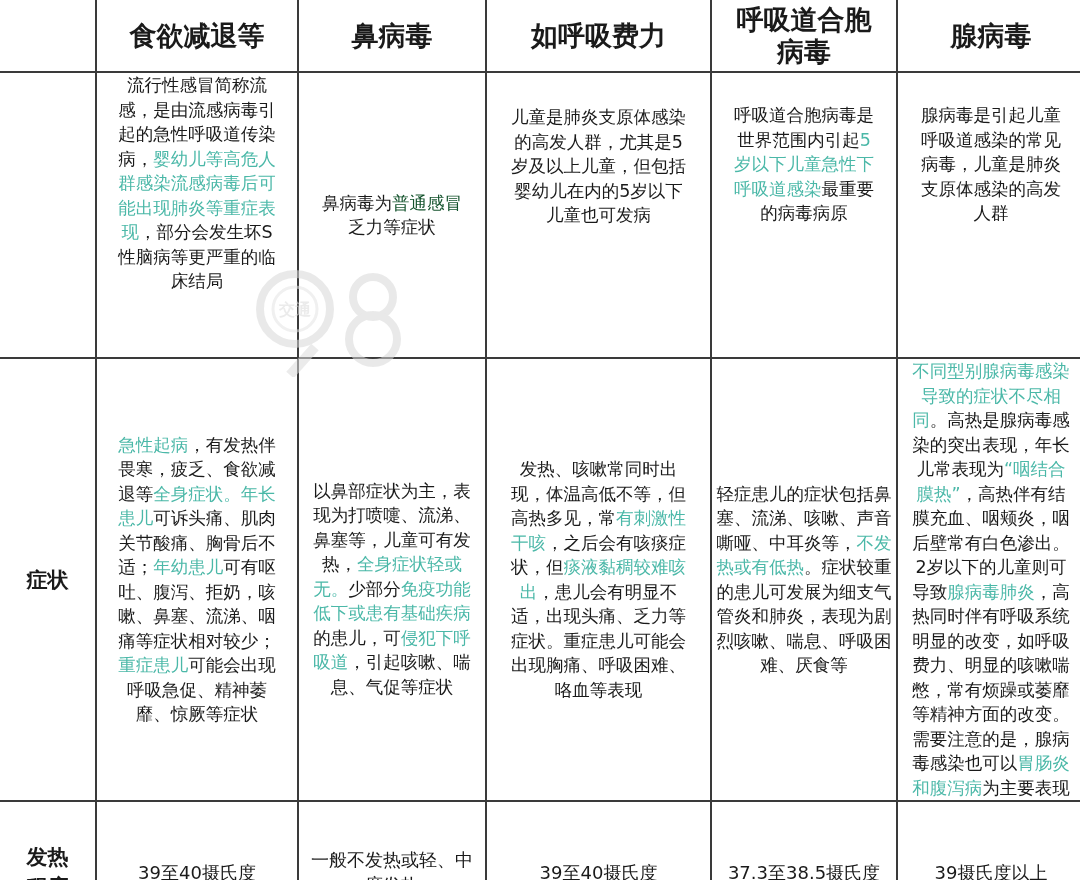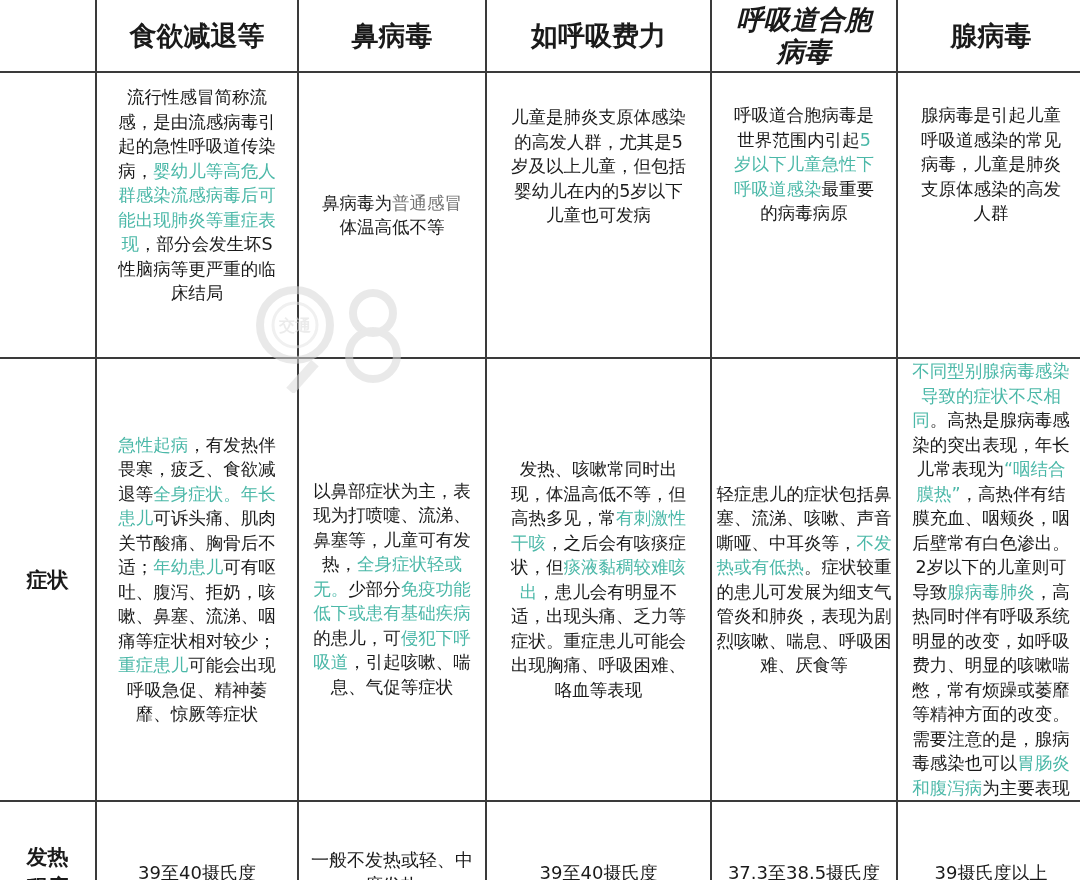--- a/index.html
+++ b/index.html
@@ -10,52 +10,52 @@
   th.col-head { font-size:27px; font-weight:bold; line-height:32px; height:71px; }
   td.row-head { font-size:21px; font-weight:bold; line-height:30px; }
   td.cell { font-size:17.5px; line-height:24.5px; }
   td.cell .inner { padding:0 14px; }
   .hl { color:#4bb8a8; }
   td.fever { font-size:18px; line-height:25px; vertical-align:top; padding-top:50px; }
   tr.r-intro td { height:252px; }
   tr.r-sym td { height:413px; }
   tr.r-fever td { height:140px; }
   .small { font-size:15px; line-height:21.5px; }
-  .watermark { position:absolute; left:255px; top:283px; width:160px; height:110px; pointer-events:none; opacity:0.55; }
+  .watermark { position:absolute; left:255px; top:267px; width:160px; height:110px; pointer-events:none; opacity:0.55; }
 </style>
 </head>
 <body>
 
 <table class="cmp">
   <colgroup>
     <col style="width:97px">
     <col style="width:202px">
     <col style="width:188px">
     <col style="width:225px">
     <col style="width:186px">
     <col style="width:188px">
   </colgroup>
   <tbody>
       <tr>
     <th class="col-head"></th>
     <th class="col-head">食欲减退等</th>
     <th class="col-head">鼻病毒</th>
     <th class="col-head">如呼吸费力</th>
     <th class="col-head">
-          <div style="width:150px;margin:1px auto;font-style:italic;">呼吸道合胞病毒</div>
+          <div style="width:150px;margin:1px auto;">呼吸道合胞病毒</div>
         </th>
     <th class="col-head">腺病毒</th>
   </tr>
   <tr class="r-intro">
     <td class="row-head"></td>
-    <td class="cell" style="vertical-align:top;padding-top:12px;">
+    <td class="cell" style="vertical-align:top;">
           <div class="inner" style="padding:0 16px;"><span>流行性感冒简称流感，是由流感病毒引起的急性呼吸道传染病，</span><span class="hl" style="color: rgb(75, 184, 168);">婴幼儿等高危人群感染流感病毒后可能出现肺炎等重症表现</span><span>，部分会发生坏S性脑病等更严重的临床结局</span></div>
         </td>
     <td class="cell">
-          <div class="inner" style="padding:0 20px;"><span>鼻病毒为</span><span class="hl" style="color: #737373;">普通感冒</span><span>体温高低不等</span></div>
+          <div class="inner" style="padding:0 20px;"><span>鼻病毒为</span><span class="hl" style="color: #14532d;">普通感冒</span><span>乏力等症状</span></div>
         </td>
     <td class="cell" style="vertical-align:top;padding-top:32px;">
           <div class="inner" style="padding:0 20px;"><span>儿童是肺炎支原体感染的高发人群，尤其是5岁及以上儿童，但包括婴幼儿在内的5岁以下儿童也可发病</span></div>
         </td>
     <td class="cell" style="vertical-align:top;padding-top:30px;">
           <div class="inner" style="padding:0 18px;"><span>呼吸道合胞病毒是世界范围内引起</span><span class="hl" style="color: rgb(75, 184, 168);">5岁以下儿童急性下呼吸道感染</span><span>最重要的病毒病原</span></div>
         </td>
     <td class="cell" style="vertical-align:top;padding-top:30px;">
           <div class="inner" style="padding:0 20px;"><span>腺病毒是引起儿童呼吸道感染的常见病毒，儿童是肺炎支原体感染的高发人群</span></div>
         </td>

